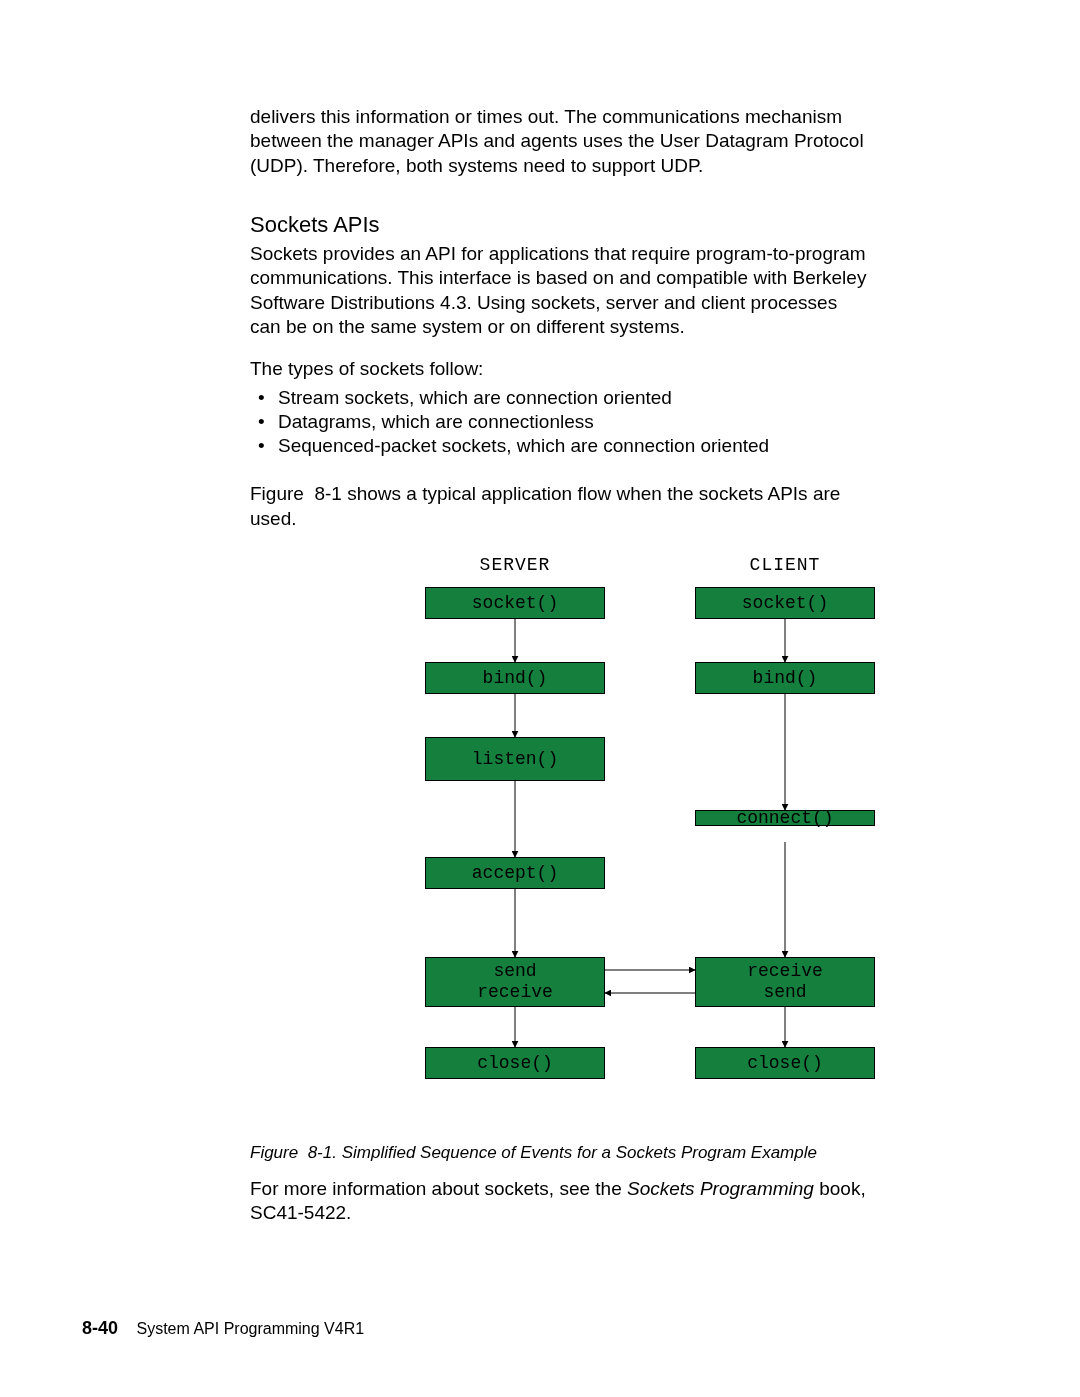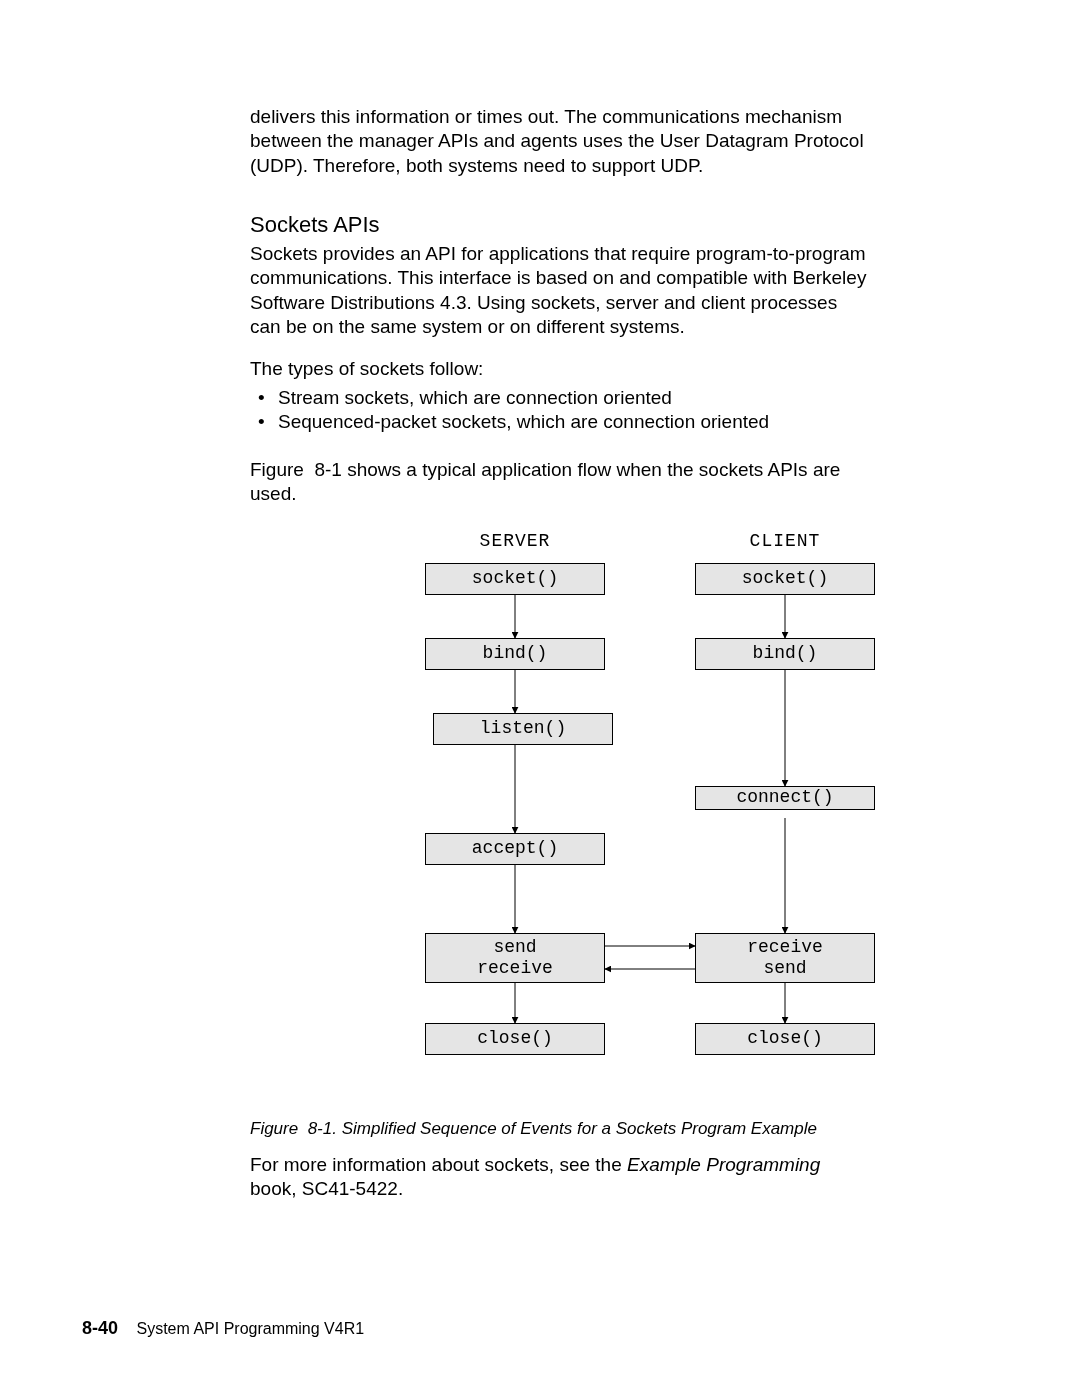--- a/index.html
+++ b/index.html
@@ -77,21 +77,21 @@
   .col-title {
     position: absolute;
     top: 0;
     width: 180px;
     text-align: center;
     letter-spacing: 1px;
   }
   .box {
     position: absolute;
     border: 1px solid #000;
-    background: #e5e5e5;
+    background: #15803d;
     text-align: center;
     box-sizing: border-box;
     display: flex;
     flex-direction: column;
     justify-content: center;
     align-items: center;
     line-height: 1.15;
   }
   .box span { display: block; }
 </style>
@@ -101,20 +101,21 @@
 <div class="page">
 
   <div class="body-text">delivers this information or times out.  The communications mechanism between the manager APIs and agents uses the User Datagram Protocol (UDP).  Therefore, both systems need to support UDP.</div>
 
   <div class="heading">Sockets APIs</div>
   <div class="body-text" style="margin-bottom:18px">Sockets provides an API for applications that require program-to-program communications.  This interface is based on and compatible with Berkeley Software Distributions 4.3.  Using sockets, server and client processes can be on the same system or on different systems.</div>
 
   <div class="body-text" style="margin-bottom:4px">The types of sockets follow:</div>
   <ul class="sockets-list">
     <li>Stream sockets, which are connection oriented</li>
+    <li>Datagrams, which are connectionless</li>
     <li>Sequenced-packet sockets, which are connection oriented</li>
   </ul>
 
   <div class="body-text">Figure&nbsp; 8-1 shows a typical application flow when the sockets APIs are used.</div>
 
   <div class="diagram">
 
     <svg width="600" height="560" style="position:absolute;left:0;top:0">
       <defs>
         <marker id="ah" viewBox="0 0 10 10" refX="9" refY="5" markerWidth="7" markerHeight="7" orient="auto-start-reverse">
@@ -135,41 +136,41 @@
 
       <line x1="180" y1="415" x2="270" y2="415" stroke="#000" marker-end="url(#ah)"></line>
       <line x1="270" y1="438" x2="180" y2="438" stroke="#000" marker-end="url(#ah)"></line>
     </svg>
 
     <div class="col-title" style="left:0">SERVER</div>
     <div class="col-title" style="left:270px">CLIENT</div>
 
     <div class="box" style="left:0;top:32px;width:180px;height:32px">socket()</div>
     <div class="box" style="left:0;top:107px;width:180px;height:32px">bind()</div>
-    <div class="box" style="left:8px;top:182px;width:180px;height:32px">listen()</div>
+    <div class="box" style="left:0;top:182px;width:180px;height:44px">listen()</div>
     <div class="box" style="left:0;top:302px;width:180px;height:32px">accept()</div>
     <div class="box" style="left:0;top:402px;width:180px;height:50px">
       <span>send</span>
       <span>receive</span>
     </div>
     <div class="box" style="left:0;top:492px;width:180px;height:32px">close()</div>
 
     <div class="box" style="left:270px;top:32px;width:180px;height:32px">socket()</div>
     <div class="box" style="left:270px;top:107px;width:180px;height:32px">bind()</div>
-    <div class="box" style="left:270px;top:255px;width:180px;height:24px">connect()</div>
+    <div class="box" style="left:270px;top:255px;width:180px;height:16px">connect()</div>
     <div class="box" style="left:270px;top:402px;width:180px;height:50px">
       <span>receive</span>
       <span>send</span>
     </div>
     <div class="box" style="left:270px;top:492px;width:180px;height:32px">close()</div>
   </div>
 
   <div class="figure-caption">Figure&nbsp;  8-1.  Simplified Sequence of Events for a Sockets Program Example</div>
 
   <div class="body-text">
-    <span>For more information about sockets, see the </span><span class="ref-italic">Example Programming</span><span> book, SC41-5422.</span>
+    <span>For more information about sockets, see the </span><span class="ref-italic">Sockets Programming</span><span> book, SC41-5422.</span>
   </div>
 
   <div class="footer">
     <span class="pgnum">8-40</span>
     <span>System API Programming V4R1</span>
   </div>
 </div>
 
 </body></html>

